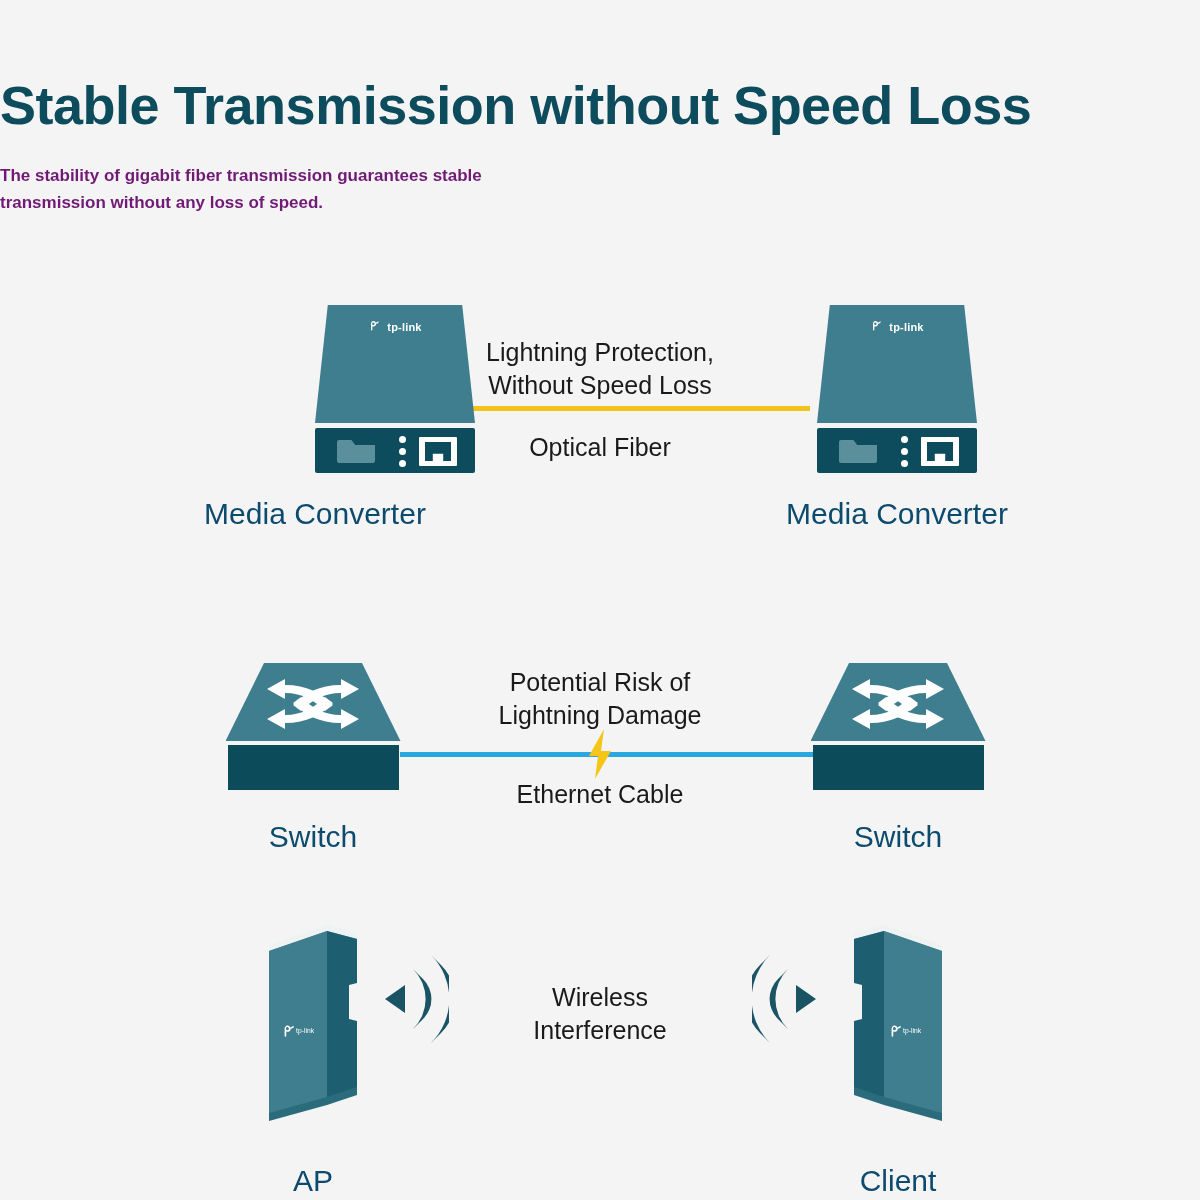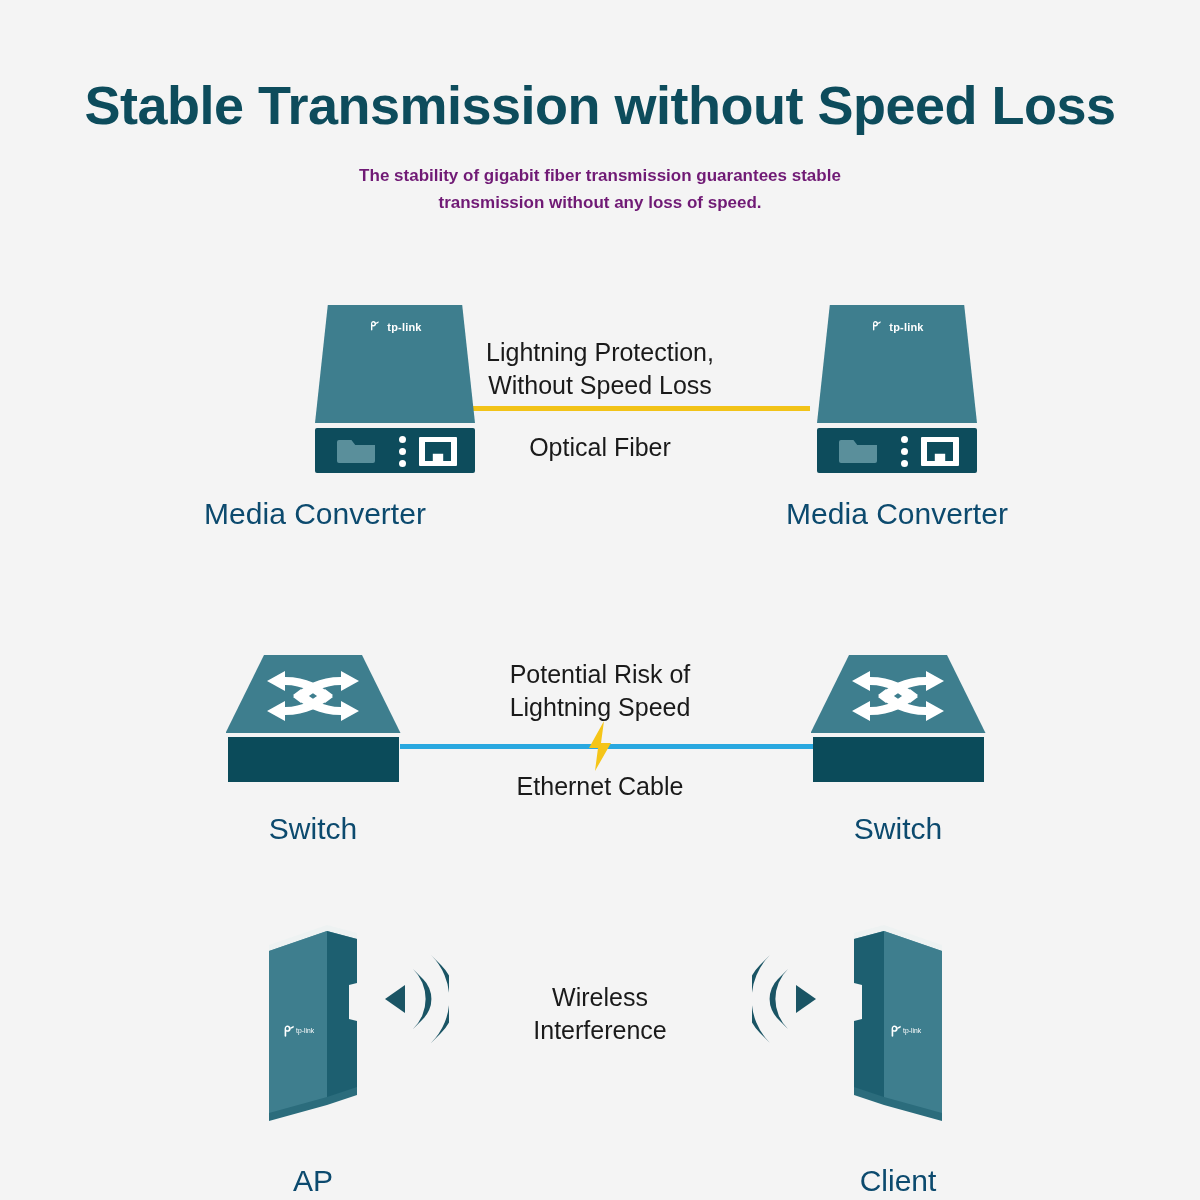--- a/index.html
+++ b/index.html
@@ -20,21 +20,21 @@
     inset: 0;
     background: #f4f4f4;
   }
 
   
   .header {
     position: absolute;
     top: 76px;
     left: 0;
     width: 1200px;
-    text-align: center;
+    text-align: left;
   }
   .title {
     font-size: 54px;
     font-weight: bold;
     color: #0d4c5c;
     letter-spacing: -0.5px;
     line-height: 1.1;
     margin: 0;
     white-space: nowrap;
   }
@@ -277,31 +277,31 @@
           </div>
           <div class="rj45">
             <div class="rj45-inner"></div>
           </div>
         </div>
       </div>
       <div class="node-label" style="margin-top:24px;">Media Converter</div>
     </div>
   </div>
 
-  <div class="row" style="top:4px">
+  <div class="row" style="top:12px">
 
     <div class="link-line link-eth" style="left:400px; top:740px; width:415px;"></div>
 
     <svg class="bolt" style="left:583px; top:716px;" width="34" height="52" viewBox="0 0 34 52">
       <path d="M21 1 L6 28 H15 L12 51 L28 23 H18 Z" fill="#f5c518"></path>
     </svg>
 
     <div class="mid-text" style="top:654px;">
       <span>Potential Risk of</span><br>
-      <span>Lightning Speed</span>
+      <span>Lightning Damage</span>
     </div>
     <div class="mid-text" style="top:766px;">
       <span>Ethernet Cable</span>
     </div>
 
     <div class="node" style="left:153px; top:651px; width:320px;">
       <div class="sw" style="position:relative; margin:0 auto;">
         <div class="sw-top"></div>
         <svg class="sw-icon" width="112" height="58" viewBox="0 0 112 58">
           <g fill="#ffffff">

